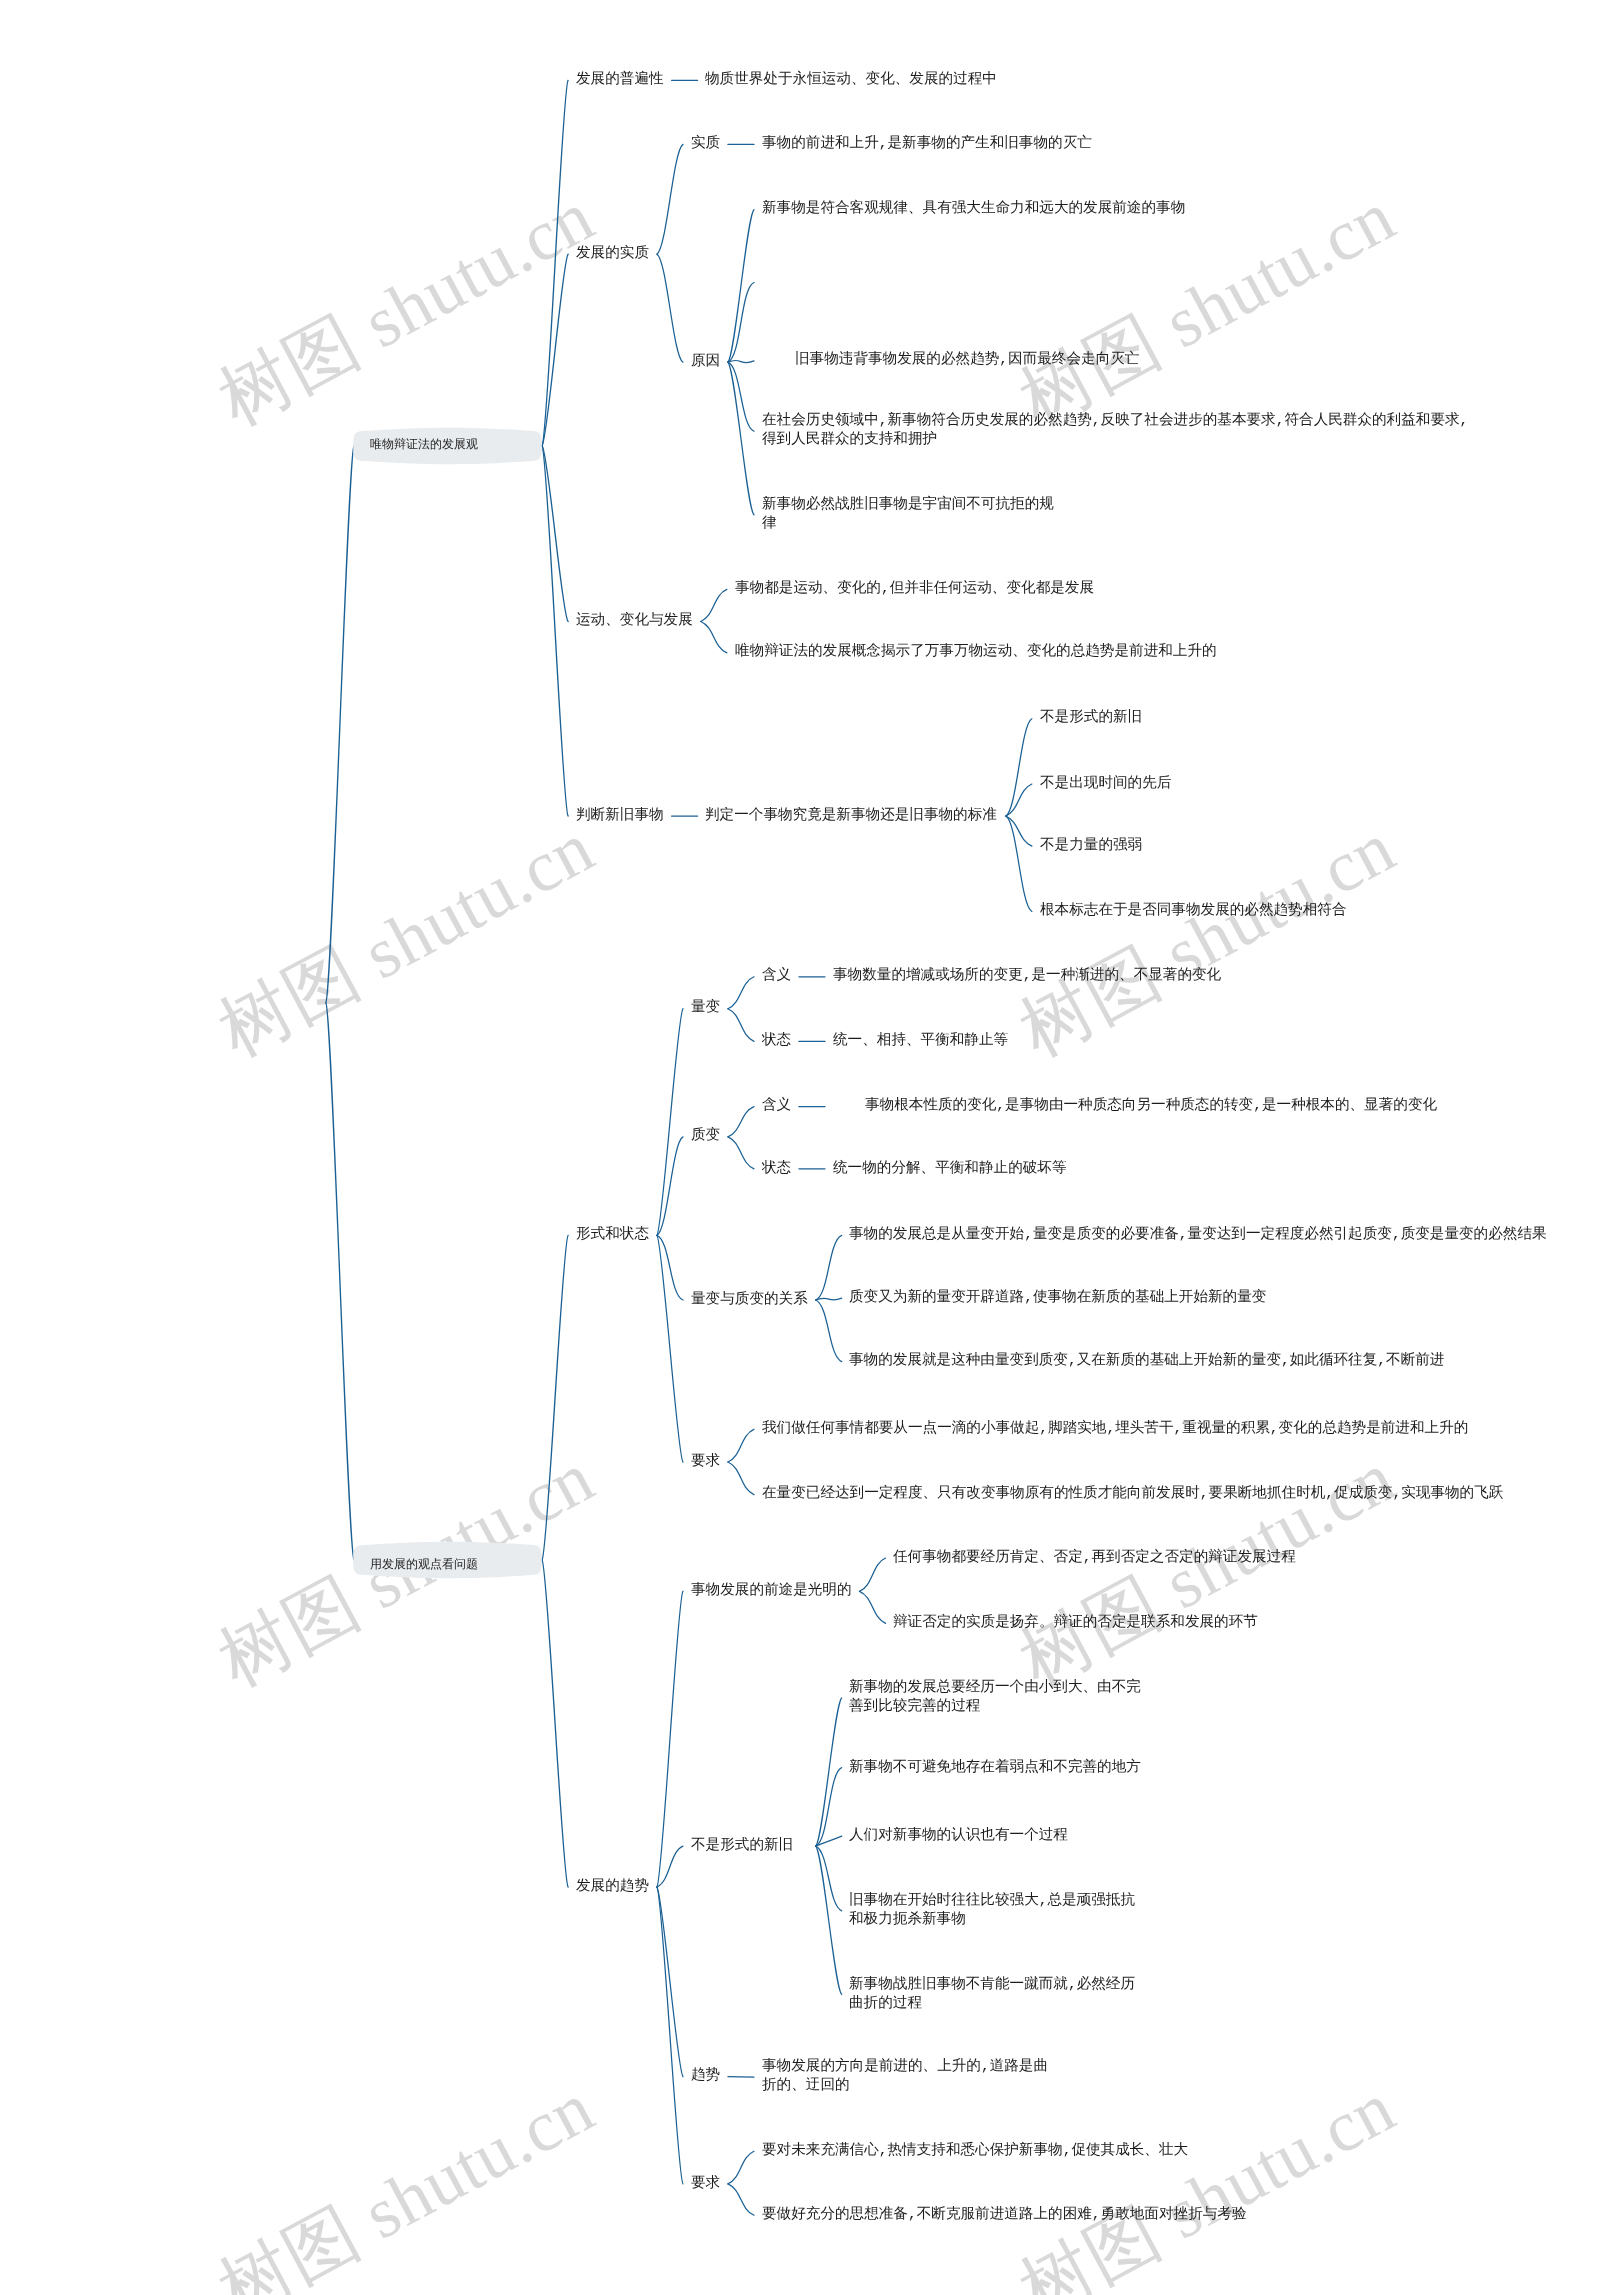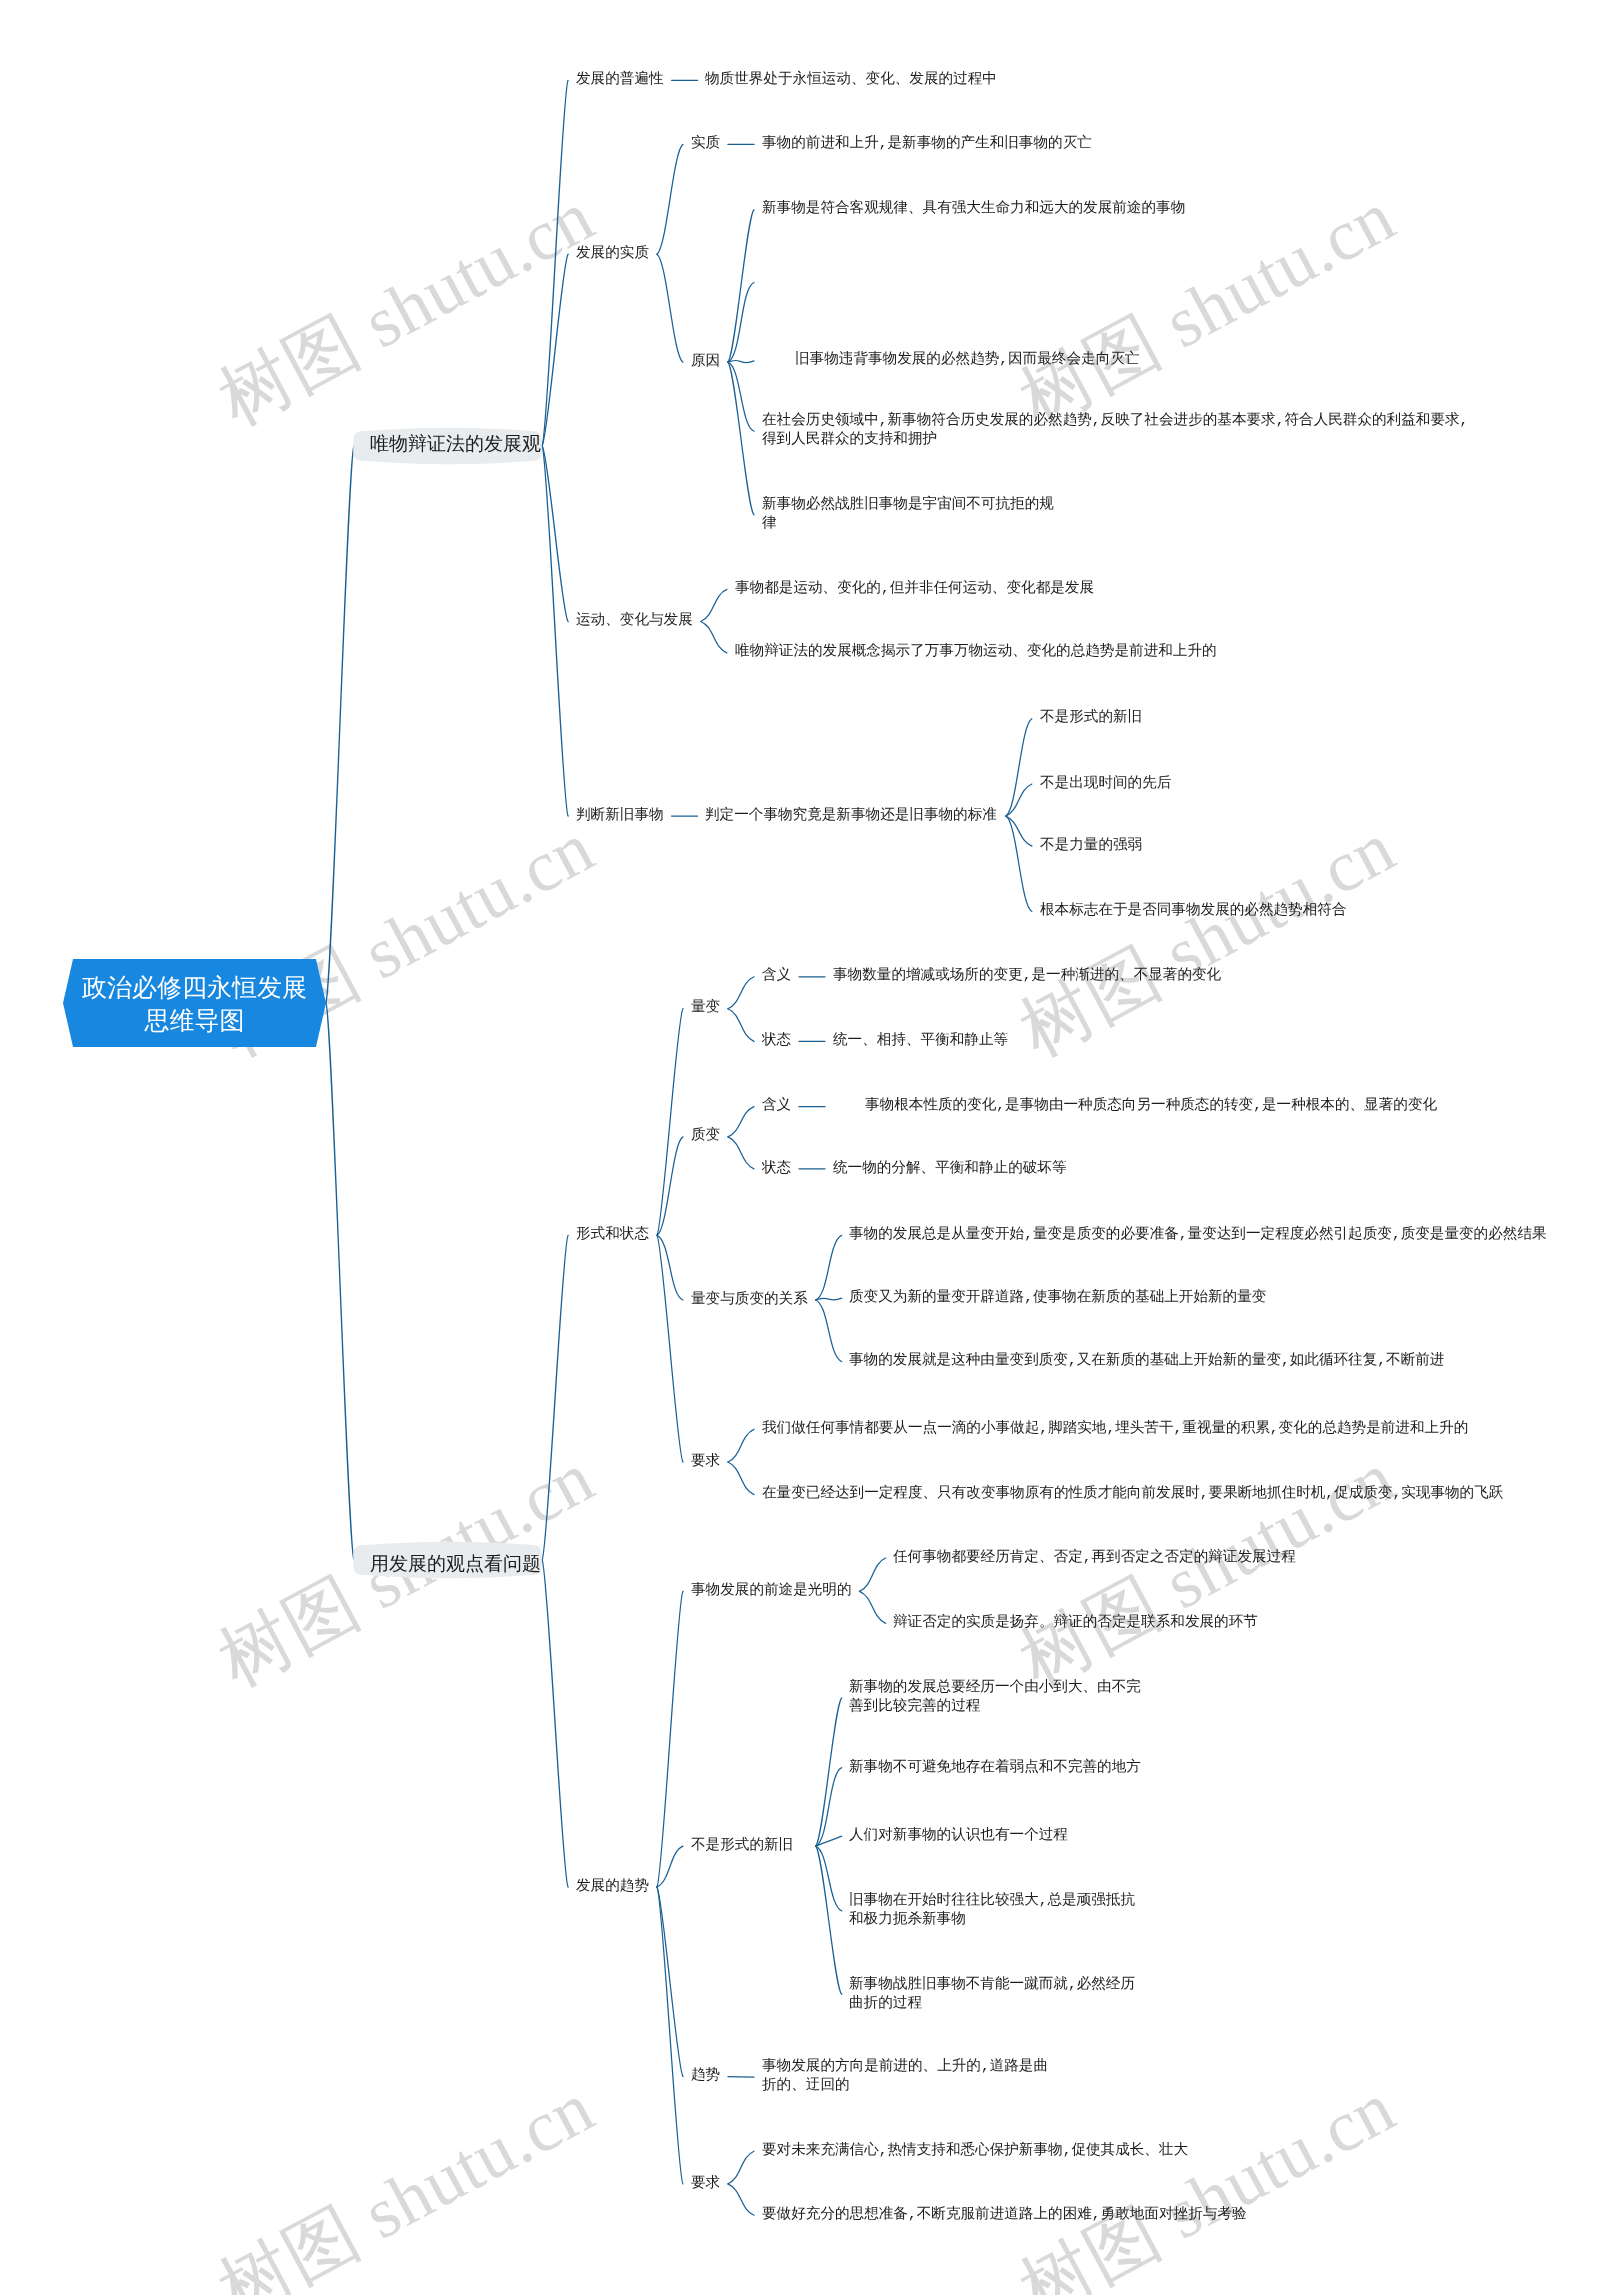--- a/index.html
+++ b/index.html
@@ -7,21 +7,21 @@
      font-family:"Liberation Sans",sans-serif;
      -webkit-font-smoothing:antialiased;text-rendering:geometricPrecision;}
 #stage{position:absolute;left:0;top:0;width:1607px;height:2295px;background:#fff;overflow:hidden;}
 #wm{position:absolute;left:0;top:0;width:1607px;height:2295px;pointer-events:none;z-index:1;overflow:hidden;}
 .wmark{position:absolute;color:#d9d9d9;font-size:72px;font-weight:400;
      font-family:"Liberation Serif",serif;white-space:nowrap;letter-spacing:0.6px;
      transform:rotate(-28.2deg);transform-origin:0 0;}
 #links{position:absolute;left:0;top:0;width:1607px;height:2295px;z-index:2;}
 #nodes{position:absolute;left:0;top:0;width:1607px;height:2295px;z-index:3;}
 .node{position:absolute;white-space:pre;color:#1c1c1c;font-family:Liberation Mono, monospace;}
-.lvl-1{font-size:19px;line-height:29px;padding-left:8px;}
+.lvl-1{font-size:12px;line-height:29px;padding-left:8px;}
 .lvl-2,.lvl-3,.lvl-4{font-size:14.6px;line-height:19px;}
 #rootnode{position:absolute;}
 #rootnode .rootlabel{position:absolute;color:#ffffff;font-size:25px;line-height:33px;
      text-align:center;white-space:pre;width:100%;}
 </style>
 </head>
 <body>
 
 <div id="stage">
   <div id="wm">
@@ -85,27 +85,20 @@
       <path d="M 1299.38 2941.00 C 1320.97 2932.00 1319.31 2934.00 1340.90 2925.00" fill="none" stroke="#1b6094" stroke-width="2" stroke-linecap="round"></path>
       <path d="M 1299.38 2941.00 C 1320.97 2950.00 1319.31 3035.00 1340.90 3044.00" fill="none" stroke="#1b6094" stroke-width="2" stroke-linecap="round"></path>
       <path d="M 1299.38 2941.00 C 1311.07 2950.00 1329.21 3168.00 1340.90 3177.00" fill="none" stroke="#1b6094" stroke-width="2" stroke-linecap="round"></path>
       <path d="M 1046.48 3006.00 C 1055.62 3015.00 1078.87 3299.00 1088.00 3308.00" fill="none" stroke="#1b6094" stroke-width="2" stroke-linecap="round"></path>
       <line x1="1159.59375" y1="3308" x2="1201.1" y2="3309" stroke="#1b6094" stroke-width="2" stroke-linecap="round"></line>
       <path d="M 1046.48 3006.00 C 1055.62 3015.00 1078.87 3470.00 1088.00 3479.00" fill="none" stroke="#1b6094" stroke-width="2" stroke-linecap="round"></path>
       <path d="M 1159.59 3479.00 C 1181.18 3470.00 1179.52 3436.00 1201.10 3427.00" fill="none" stroke="#1b6094" stroke-width="2" stroke-linecap="round"></path>
       <path d="M 1159.59 3479.00 C 1181.18 3488.00 1179.52 3520.00 1201.10 3529.00" fill="none" stroke="#1b6094" stroke-width="2" stroke-linecap="round"></path>
     </svg>
   <div id="nodes">
-      <div id="rootnode" style="left: 63px; top: 959px; width: 263px; height: 88px;">
-        <svg width="263" height="88" viewBox="0 0 419 140" style="position: absolute; left: 0px; top: 0px;">
-          <path d="M 0 70 L 16 0 L 403 0 L 419 70 L 403 140 L 16 140 Z" fill="#1787e0"></path>
-        </svg>
-        <div class="rootlabel" style="left: 0px; top: 12.6px;">政治必修四永恒发展
-思维导图</div>
-      </div>
       <svg width="191" height="40" viewBox="0 0 304.5 63" style="position: absolute; left: 352px; top: 426px;">
         <path d="M 17 7.5 C 62.1 4.475 110.17999999999999 2 167.275 2.2200000000000006 C 224.37 2.55 272.45 6.4 287.5 7.5 Q 302.5 7.5 302.5 22.5 L 302.5 40.5 Q 302.5 55.5 287.5 55.5 C 266.44 56.875 212.35 60.725 140.23000000000002 60.45 C 86.14000000000001 60.175 44.07000000000001 56.875 17 55.5 Q 2 55.5 2 40.5 L 2 22.5 Q 2 7.5 17 7.5 Z" fill="#e9ecef"></path>
       </svg>
       <div class="node lvl-1" style="left: 362px; top: 431px;"><span>唯物辩证法的发展观</span></div>
       <div class="node lvl-2" style="left: 576px; top: 71px;"><span>发展的普遍性</span></div>
       <div class="node lvl-3" style="left: 705px; top: 71px;"><span>物质世界处于永恒运动、变化、发展的过程中</span></div>
       <div class="node lvl-2" style="left: 576px; top: 245px;"><span>发展的实质</span></div>
       <div class="node lvl-3" style="left: 691px; top: 135px;"><span>实质</span></div>
       <div class="node lvl-4" style="left: 762px; top: 135px;"><span>事物的前进和上升,是新事物的产生和旧事物的灭亡</span></div>
       <div class="node lvl-3" style="left: 691px; top: 353px;"><span>原因</span></div>

